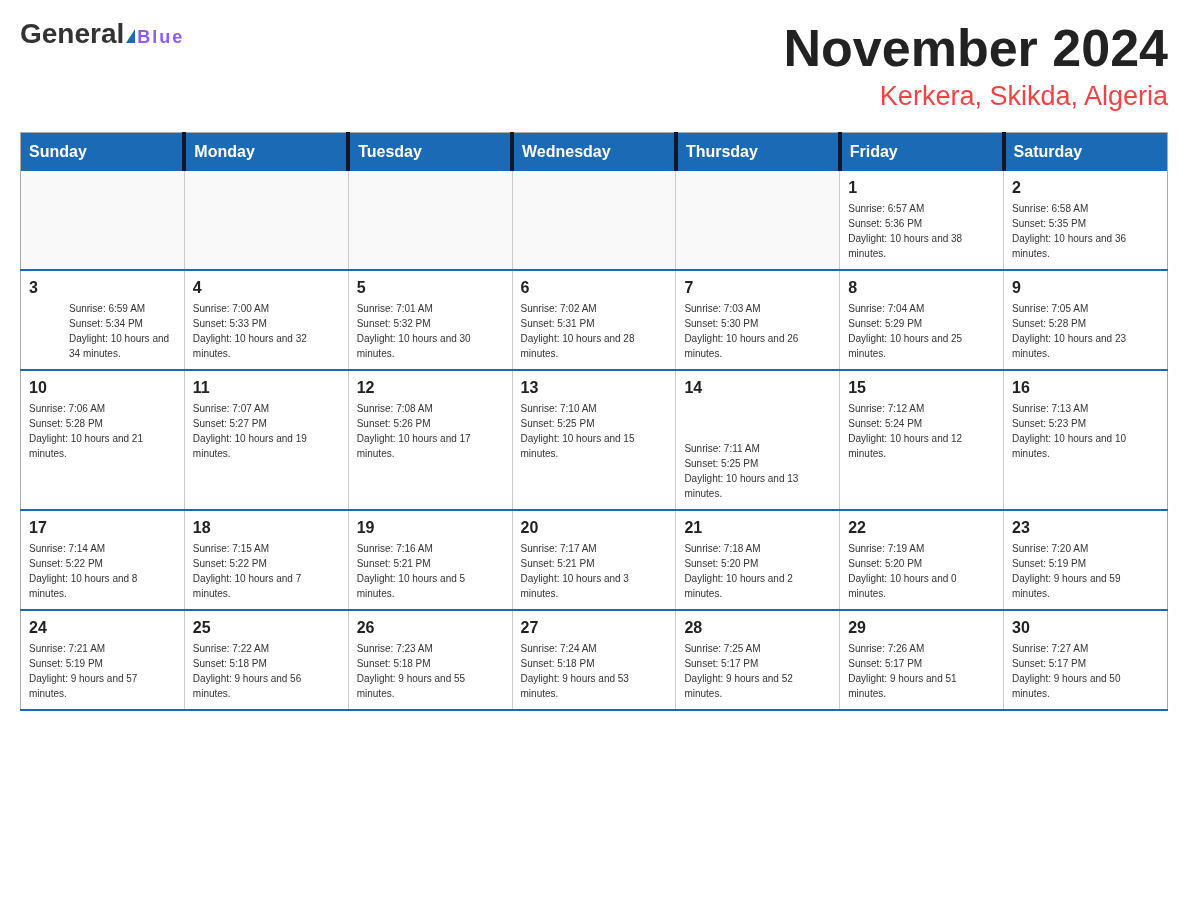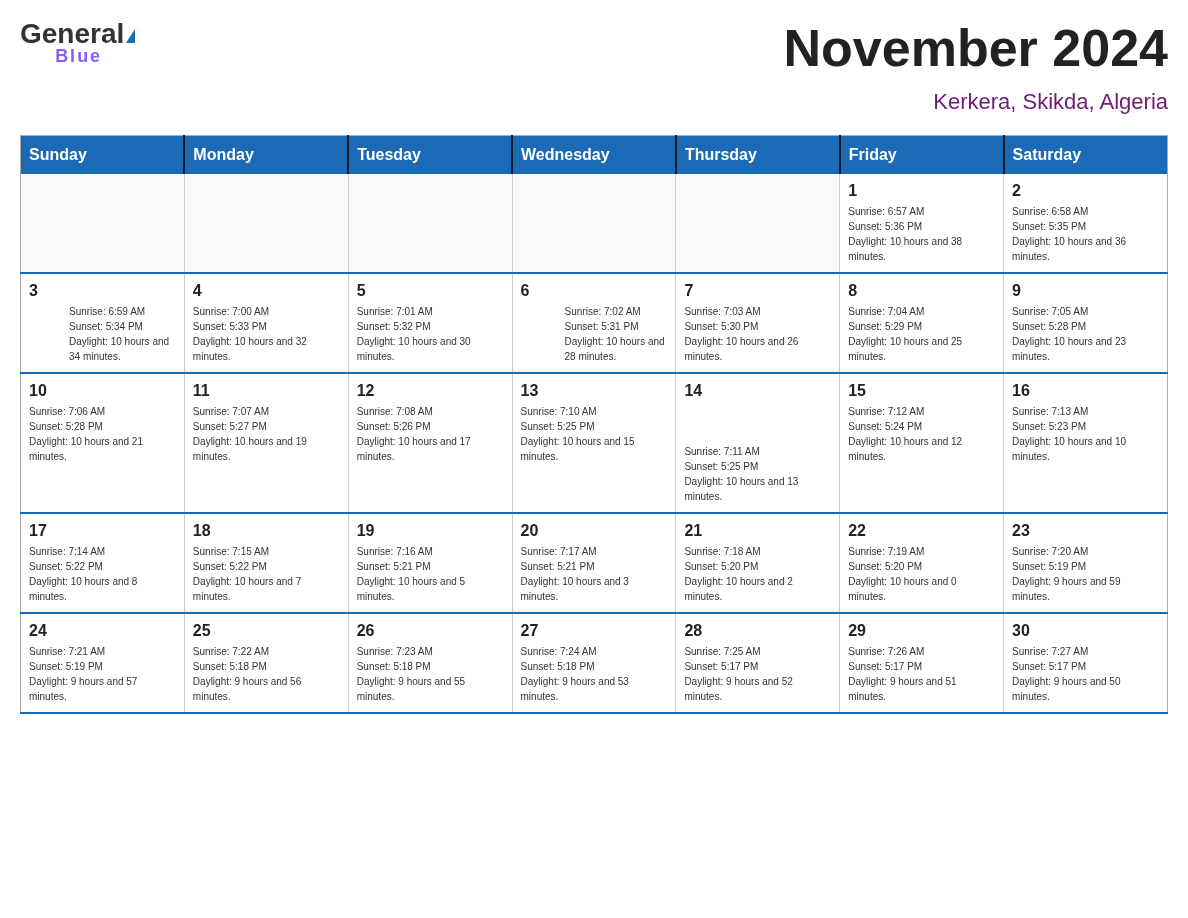--- a/index.html
+++ b/index.html
@@ -11,22 +11,22 @@
       min-height: 918px;
     }
     .header {
       display: flex;
       justify-content: space-between;
       align-items: flex-start;
       margin-bottom: 20px;
     }
     .logo {
       display: flex;
-      flex-direction: column;
-      align-items: center;
+      flex-direction: row;
+      align-items: flex-end;
     }
     .logo-text {
       font-size: 28px;
       font-weight: bold;
       color: #333;
       line-height: 1;
     }
     .logo-underline {
       color: #8b5cf6;
       font-size: 18px;
@@ -38,37 +38,37 @@
     .title-section {
       text-align: right;
     }
     .month-title {
       font-size: 52px;
       font-weight: bold;
       color: #222;
       line-height: 1.1;
     }
     .location {
-      font-size: 22px;
-      color: #701a75;
-      margin-top: 12px;
+      font-size: 27px;
+      color: #ef4444;
+      margin-top: 4px;
     }
     .calendar {
       width: 100%;
       border-collapse: collapse;
       border: 1px solid #aaa;
     }
     .calendar thead tr th {
       background-color: #1a6ab5;
       color: #fff;
       font-size: 16px;
       font-weight: bold;
       padding: 10px 8px;
       text-align: left;
-      border-right: 2px solid #0f172a;
+      border-right: 4px solid #0f172a;
     }
     .calendar thead tr th:last-child {
       border-right: none;
     }
     .calendar tbody tr td {
       vertical-align: top;
       padding: 8px;
       border-right: 1px solid #ccc;
       border-bottom: 2px solid #1a6ab5;
       width: 14.28%;
@@ -157,21 +157,21 @@
 Daylight: 10 hours and 32 minutes.</div>
         </td>
         <td>
           <span class="day-number">5</span>
           <div class="day-info" style="white-space: pre-line;">Sunrise: 7:01 AM
 Sunset: 5:32 PM
 Daylight: 10 hours and 30 minutes.</div>
         </td>
         <td>
           <span class="day-number">6</span>
-          <div class="day-info" style="white-space: pre-line; margin-left: 44px;">Sunrise: 7:02 AM
+          <div class="day-info" style="white-space: pre-line;">Sunrise: 7:02 AM
 Sunset: 5:31 PM
 Daylight: 10 hours and 28 minutes.</div>
         </td>
         <td>
           <span class="day-number">7</span>
           <div class="day-info" style="white-space: pre-line;">Sunrise: 7:03 AM
 Sunset: 5:30 PM
 Daylight: 10 hours and 26 minutes.</div>
         </td>
         <td>

